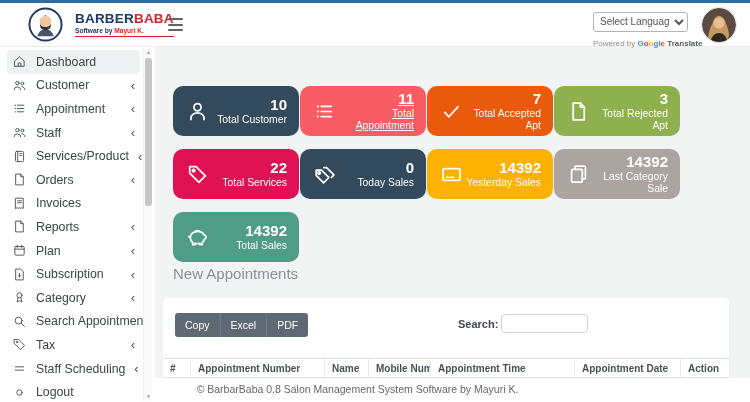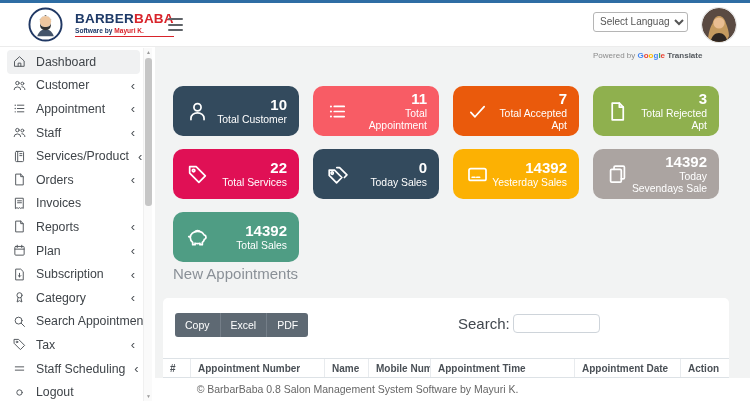--- a/index.html
+++ b/index.html
@@ -12,54 +12,54 @@
   .logo-circle{width:35px;height:35px}
   .logo-textcol{display:flex;flex-direction:column;line-height:1}
   .logo-title{font-size:13.5px;font-weight:800;letter-spacing:.2px}
   .logo-title .p1{color:#1e3a68}.logo-title .p2{color:#d8232a}
   .logo-tag{font-size:6.6px;font-weight:bold;color:#1e3a68;margin-top:2px;border-bottom:1px solid #d8232a;padding-bottom:1px}
   .logo-tag .mk{color:#d8232a}
   .hamburger{position:absolute;left:168px;top:15px;width:15px;height:13px;display:flex;flex-direction:column;justify-content:space-between;cursor:pointer}
   .hamburger i{display:block;height:2px;background:#5f6368;border-radius:1px}
   .lang-block{position:absolute;right:62px;top:8px;width:95px;text-align:left}
   .lang-select{width:95px;height:20px;font-size:10px;color:#555;border:1px solid #b5b5b5;border-radius:3px;background:#fff;font-family:inherit;padding:0 2px}
-  .powered{font-size:8px;color:#8b8b8b;margin-top:19px;white-space:nowrap}
+  .powered{font-size:8px;color:#8b8b8b;margin-top:7px;white-space:nowrap}
   .powered .gword{font-weight:bold}
   .powered .tword{color:#54595e;font-weight:bold}
   .avatar{position:absolute;right:14px;top:5px;width:34px;height:34px;border-radius:50%;overflow:hidden;cursor:pointer;box-shadow:0 0 0 1px #e3e3e3}
   
   .sidebar{position:absolute;top:47px;left:0;width:155px;bottom:0;background:#fff;z-index:20}
   .sb-menu{padding-top:3px}
   .sb-item{height:23.6px;display:flex;align-items:center;gap:9px;margin:0 15px 0 7px;padding:0 5px;cursor:pointer;border-radius:4px}
   .sb-item.active{background:#f0f1f2}
   .sb-ico{width:15px;height:15px;flex:none;color:#53585e}
   .sb-ico svg,.card-ico svg{width:100%;height:100%;fill:none;stroke:currentColor;stroke-width:1.3;stroke-linecap:round;stroke-linejoin:round}
   .sb-label{font-size:12.3px;color:#3f4449;white-space:nowrap}
   .sb-chev{margin-left:auto;font-size:13px;color:#4c5156;line-height:1}
   .sb-scrollbar{position:absolute;top:1px;right:3px;bottom:1px;width:9px;background:#fafafa;border-left:1px solid #f0f0f0}
   .sb-arrow{position:absolute;left:0;width:9px;height:9px;font-size:5px;color:#9a9a9a;text-align:center;line-height:9px}
   .sb-arrow.up{top:0}.sb-arrow.down{bottom:0}
   .sb-thumb{position:absolute;left:1px;top:10px;width:7px;height:148px;background:#c6c6c6;border-radius:3px}
   
   .main{position:absolute;top:47px;left:155px;right:0;bottom:0;background:#f2f3f3;overflow:hidden}
-  .stats{position:absolute;left:18px;top:39px;display:grid;grid-template-columns:repeat(4,126px);gap:13px 14px}
+  .stats{position:absolute;left:18px;top:39px;display:grid;grid-template-columns:repeat(4,126px);gap:13px 1px}
   .stat-card{height:50px;border-radius:10px;color:#fff;display:flex;align-items:center;padding:0 12px 0 13px}
   .card-ico{width:23px;height:23px;flex:none;color:#fff}
   .card-ico svg{stroke-width:1.5}
   .card-txt{margin-left:auto;text-align:right;line-height:1.2}
   .card-val{display:block;font-size:15px;font-weight:bold}
   .card-lbl{display:block;font-size:10.4px}
   .section-title{position:absolute;left:18px;top:218px;font-size:15px;color:#8a9097}
   .panel{position:absolute;left:8px;top:251px;width:566px;height:80px;background:#fff;border-radius:5px 5px 0 0}
   .dt-group{position:absolute;left:12px;top:15px;display:inline-flex;border-radius:3px;overflow:hidden}
   .dt-btn{background:#5e6973;color:#fff;border:none;border-right:1px solid #747e88;height:24px;padding:0 10px;font-size:10.5px;font-family:inherit;cursor:pointer;white-space:nowrap}
   .dt-btn:last-child{border-right:none}
   .dt-btn .caret{font-size:8px}
   .search-wrap{position:absolute;left:295px;top:16px;display:flex;align-items:center}
-  .search-label{font-size:15px;font-weight:normal;color:#41474e}
+  .search-label{font-size:11px;font-weight:bold;color:#41474e}
   .search-input{width:87px;height:19px;border:1px solid #ced4da;border-radius:4px;margin-left:3px;padding:0 5px;font-size:11px;font-family:inherit}
   .thead{position:absolute;left:0;bottom:0;width:566px;height:20px;display:flex;background:#fff;border-top:1px solid #dde2e6;border-bottom:1px solid #dde2e6}
   .th{display:flex;align-items:center;border-left:1px solid #e8ebee;padding:0 7px;font-size:10px;font-weight:bold;color:#4a5056;white-space:nowrap;overflow:hidden;cursor:pointer}
   .th:first-child{border-left:none}
   .footer{position:absolute;left:0;right:0;bottom:0;height:24px;background:#fff;text-align:center;padding-right:190px}
   .footer-text{font-size:10.5px;color:#666;line-height:23px}
 </style>
 </head>
 <body>
 
@@ -250,21 +250,21 @@
         <div class="stat-card" style="background: rgb(51, 74, 93);">
           <span class="card-ico"><svg viewBox="0 0 20 20">
               <circle cx="10" cy="6.3" r="3.1"></circle>
               <path d="M4.3 17v-1.2a5.7 4.6 0 0 1 11.4 0V17"></path>
             </svg></span>
           <span class="card-txt">
             <span class="card-val">10</span>
             <span class="card-lbl">Total Customer</span>
           </span>
         </div>
-        <div class="stat-card" style="background: rgb(248, 92, 101);">
+        <div class="stat-card" style="background: rgb(248, 92, 101); text-decoration: underline;">
           <span class="card-ico"><svg viewBox="0 0 20 20">
               <path d="M7.2 5.6h8.6M7.2 10h8.6M7.2 14.4h8.6"></path>
               <circle cx="4.3" cy="5.6" r=".9" style="fill:currentColor" stroke="none"></circle>
               <circle cx="4.3" cy="10" r=".9" style="fill:currentColor" stroke="none"></circle>
               <circle cx="4.3" cy="14.4" r=".9" style="fill:currentColor" stroke="none"></circle>
             </svg></span>
           <span class="card-txt">
             <span class="card-val">11</span>
             <span class="card-lbl">Total Appointment</span>
           </span>
@@ -319,21 +319,21 @@
             <span class="card-lbl">Yesterday Sales</span>
           </span>
         </div>
         <div class="stat-card" style="background: rgb(171, 164, 161);">
           <span class="card-ico"><svg viewBox="0 0 20 20">
               <path d="M7 5.5V3.8c0-.6.4-1 1-1h7c.6 0 1 .4 1 1v9c0 .6-.4 1-1 1h-1.7"></path>
               <rect x="4" y="5.5" width="9.3" height="11.2" rx="1"></rect>
             </svg></span>
           <span class="card-txt">
             <span class="card-val">14392</span>
-            <span class="card-lbl">Today Sevendays Sale</span>
+            <span class="card-lbl">Last Category Sale</span>
           </span>
         </div>
         <div class="stat-card" style="background: rgb(79, 157, 132);">
           <span class="card-ico"><svg viewBox="0 0 20 20">
               <path d="M15.7 7.8c1 .2 1.7 1 1.7 2 0 .9-.6 1.7-1.5 1.9-.3 1-.9 1.9-1.7 2.5v2h-2.1v-1.2a8.4 8.4 0 0 1-4.2 0v1.2H5.8v-2c-1.3-1-2.1-2.5-2.1-4.2 0-3 2.8-5.4 6.3-5.4 2.7 0 5 1.4 5.7 3.2z"></path>
               <path d="M8.3 4.6c.9-.7 2.3-.8 3.3-.2M3.7 9.5l-1.3-.3"></path>
             </svg></span>
           <span class="card-txt">
             <span class="card-val">14392</span>
             <span class="card-lbl">Total Sales</span>

